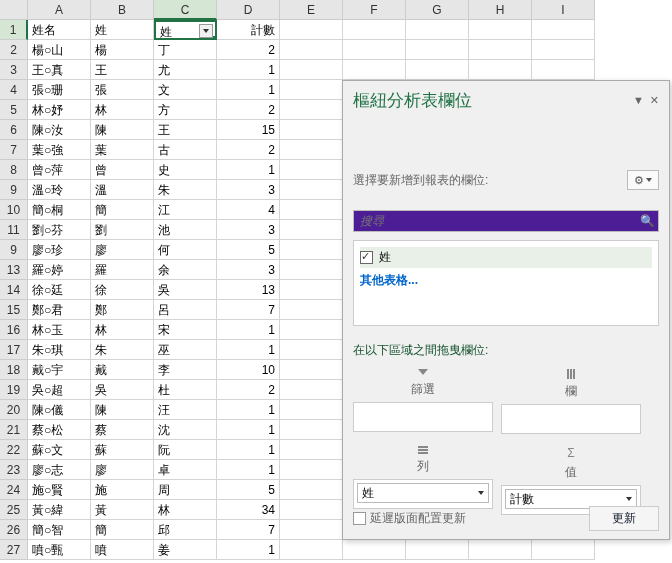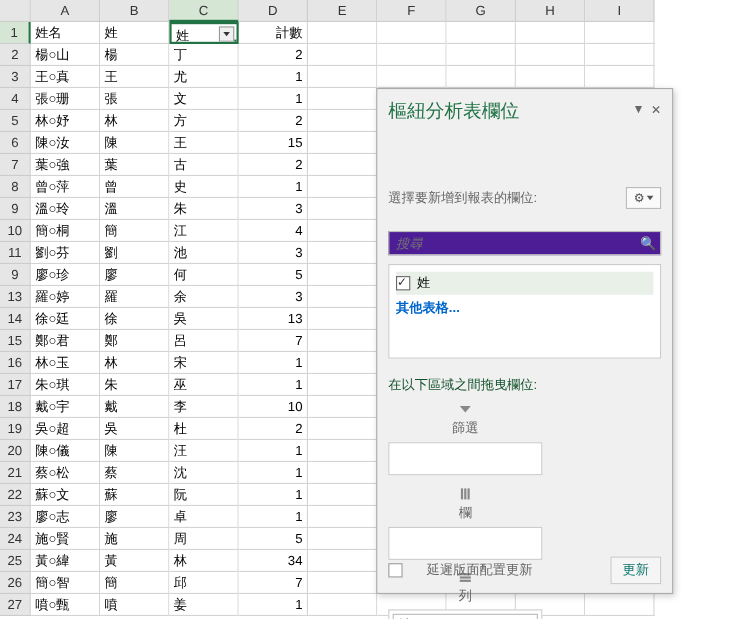--- a/index.html
+++ b/index.html
@@ -13,21 +13,21 @@
 .colhead.first { width: 28px; }
 .colhead.sel { background: #d5e6d5; border-bottom: 2px solid #217346; }
 .rowhead.sel { background: #d5e6d5; border-right: 2px solid #217346; }
 .cell { width: 63px; border-right: 1px solid #d4d4d4; border-bottom: 1px solid #d4d4d4; padding: 0 4px; line-height: 20px; overflow: hidden; white-space: nowrap; background: #fff; }
 .cell.num { text-align: right; }
 .cell.sel { border: 2px solid #217346; position: relative; }
 .cell.sel::after { content: ""; position: absolute; right: -3px; bottom: -3px; width: 5px; height: 5px; background: #217346; }
 .filter-btn { position: absolute; right: 2px; top: 2px; width: 14px; height: 14px; border: 1px solid #999; background: #f0f0f0; display: flex; align-items: center; justify-content: center; }
 .filter-btn::after { content: ""; border-left: 3px solid transparent; border-right: 3px solid transparent; border-top: 4px solid #333; }
 
-.panel { position: absolute; left: 342px; top: 80px; width: 270px; height: 460px; background: #f0f0f0; border: 1px solid #aaa; box-shadow: 2px 2px 6px rgba(0,0,0,0.2); }
+.panel { position: absolute; left: 342px; top: 80px; width: 328px; height: 460px; background: #f0f0f0; border: 1px solid #aaa; box-shadow: 2px 2px 6px rgba(0,0,0,0.2); }
 .panel-header { display: flex; align-items: center; padding: 8px 10px; }
 .panel-title { color: #217346; font-size: 17px; font-weight: normal; flex: 1; }
 .panel-close { display: flex; gap: 6px; }
 .panel-close span { color: #666; cursor: pointer; font-size: 11px; }
 .panel-sub { padding: 4px 10px 20px; display: flex; align-items: center; gap: 6px; margin-top: 46px; }
 .panel-sub-text { color: #666; font-size: 12px; flex: 1; }
 .gear-btn { width: 32px; height: 20px; border: 1px solid #bbb; background: #fafafa; display: flex; align-items: center; justify-content: center; gap: 2px; }
 .gear-btn::before { content: "⚙"; font-size: 11px; color: #555; }
 .gear-btn::after { content: ""; border-left: 3px solid transparent; border-right: 3px solid transparent; border-top: 4px solid #555; }
 .search-box { margin: 0 10px 8px; position: relative; }
@@ -39,23 +39,23 @@
 .field-chk.checked::after { content: "✓"; position: absolute; left: 0; top: -2px; font-size: 11px; color: #333; }
 .other-tables { color: #0066cc; font-size: 12px; padding: 4px 0; cursor: pointer; font-weight: bold; }
 .drag-label { padding: 8px 10px 6px; color: #14532d; font-size: 12px; }
 .areas { display: flex; flex-wrap: wrap; padding: 0 10px; gap: 8px; }
 .area { width: 140px; }
 .area-head { color: #666; font-size: 12px; padding: 4px 0; display: flex; align-items: center; gap: 4px; flex-direction: column; }
 .area-box { background: #fff; border: 1px solid #ccc; min-height: 30px; padding: 3px; }
 .area-sel { width: 100%; height: 20px; border: 1px solid #bbb; background: #fff; font-size: 12px; padding: 0 4px; display: flex; align-items: center; justify-content: space-between; }
 .area-sel::after { content: ""; border-left: 3px solid transparent; border-right: 3px solid transparent; border-top: 4px solid #333; }
 .panel-footer { position: absolute; bottom: 8px; left: 10px; right: 10px; display: flex; align-items: center; gap: 8px; }
-.defer-chk { display: flex; align-items: center; gap: 22px; color: #666; font-size: 12px; flex: 1; }
+.defer-chk { display: flex; align-items: center; gap: 4px; color: #666; font-size: 12px; flex: 1; }
 .defer-box { width: 13px; height: 13px; border: 1px solid #999; background: #fff; }
-.update-btn { padding: 3px 10px; border: 1px solid #ccc; background: #f5f5f5; color: #0f766e; font-size: 12px; }
+.update-btn { padding: 3px 22px; border: 1px solid #ccc; background: #f5f5f5; color: #0f172a; font-size: 12px; }
 .fil-ic { display:inline-block; width:10px; height:8px; }
 .fil-ic::before { content:""; display:block; width:0; height:0; border-left:5px solid transparent; border-right:5px solid transparent; border-top:6px solid #888; }
 .col-ic { display:inline-flex; gap:1px; }
 .col-ic span { width:2px; height:10px; background:#888; }
 .row-ic { display:inline-flex; flex-direction:column; gap:1px; }
 .row-ic span { width:10px; height:2px; background:#888; }
 .sig-ic { font-size:12px; color:#888; }
 </style>
 </head>
 <body>

